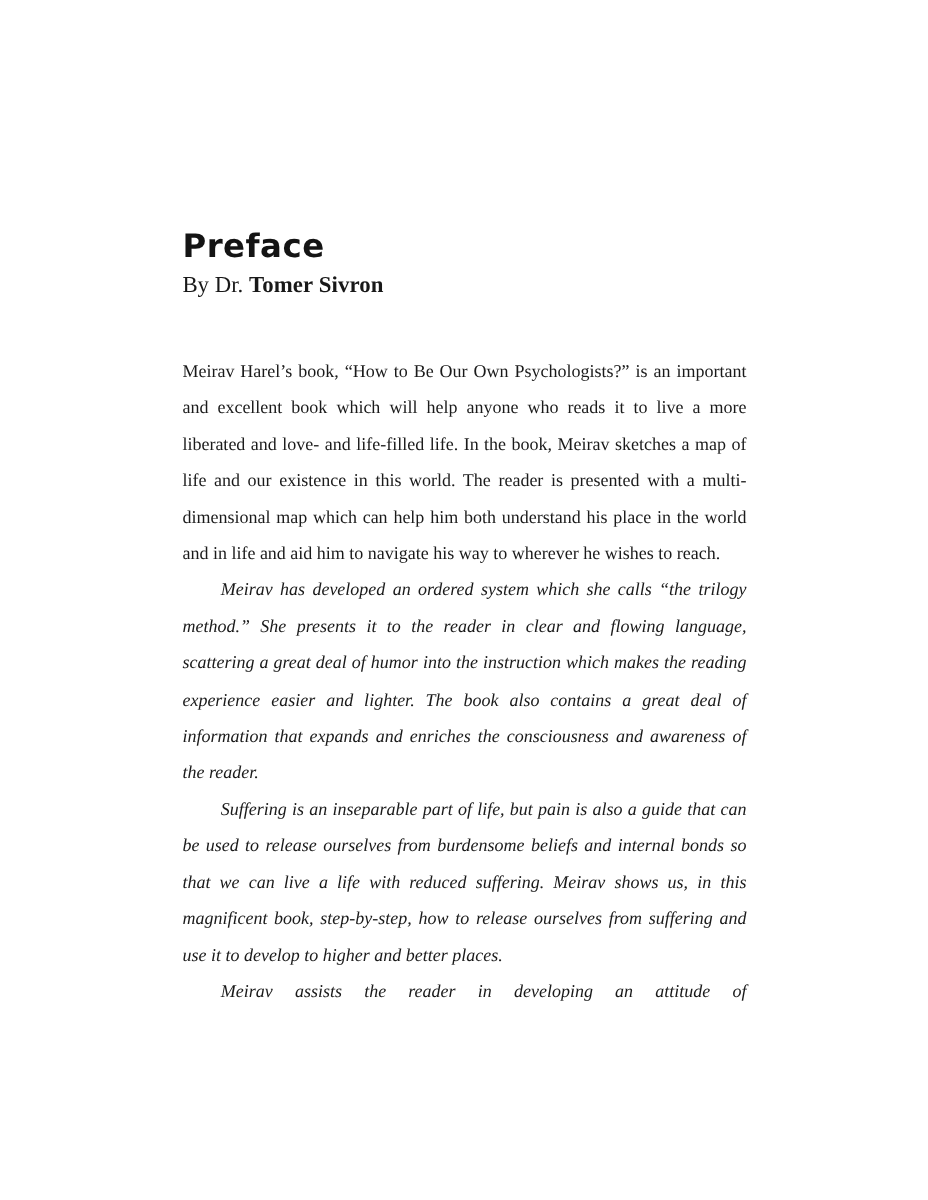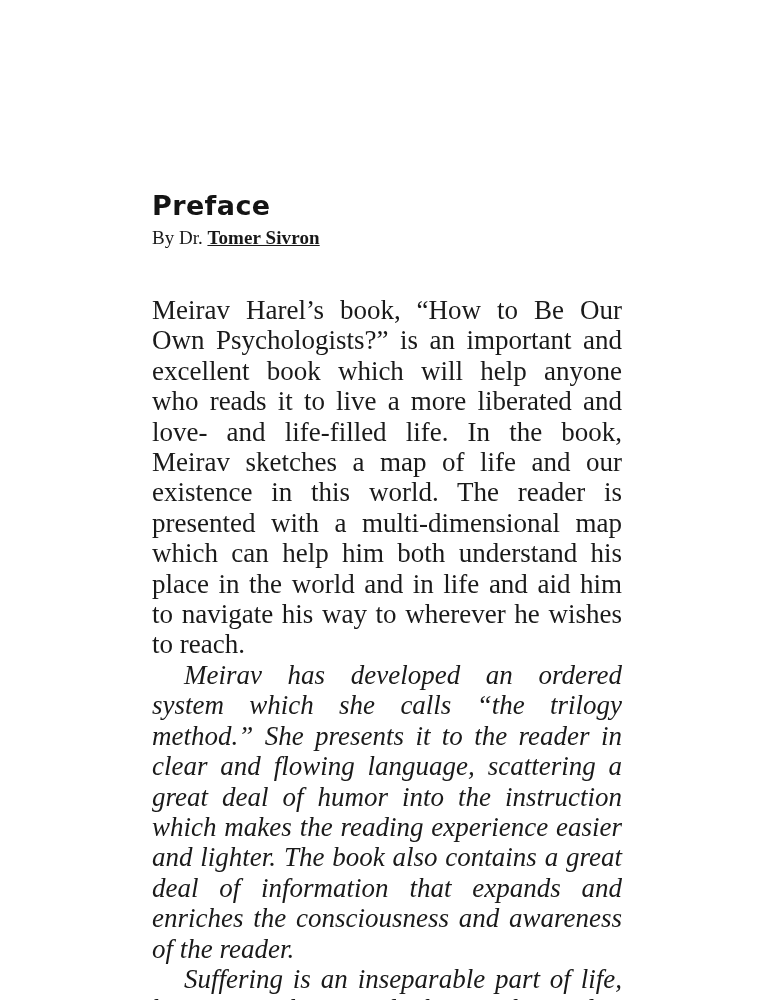--- a/index.html
+++ b/index.html
@@ -55,34 +55,33 @@
   }
 
   .byline .byline-prefix {
     font-weight: 400;
     text-align: center;
   }
 
   .byline .byline-name {
     font-weight: 700;
     letter-spacing: 0.1px;
-    text-decoration: underline;
   }
 
   
   .body-text {
     position: absolute;
     top: 295px;
     left: 0;
     width: 470px;
   }
 
   p.para {
     font-family: "Liberation Serif", "DejaVu Serif", serif;
-    font-size: 27px;
+    font-size: 15px;
     line-height: 30.4px;
     color: #1a1a1a;
     text-align: justify;
     text-justify: inter-word;
     margin: 0;
     padding: 0;
     text-indent: 0;
     -webkit-hyphens: none;
     hyphens: none;
   }

